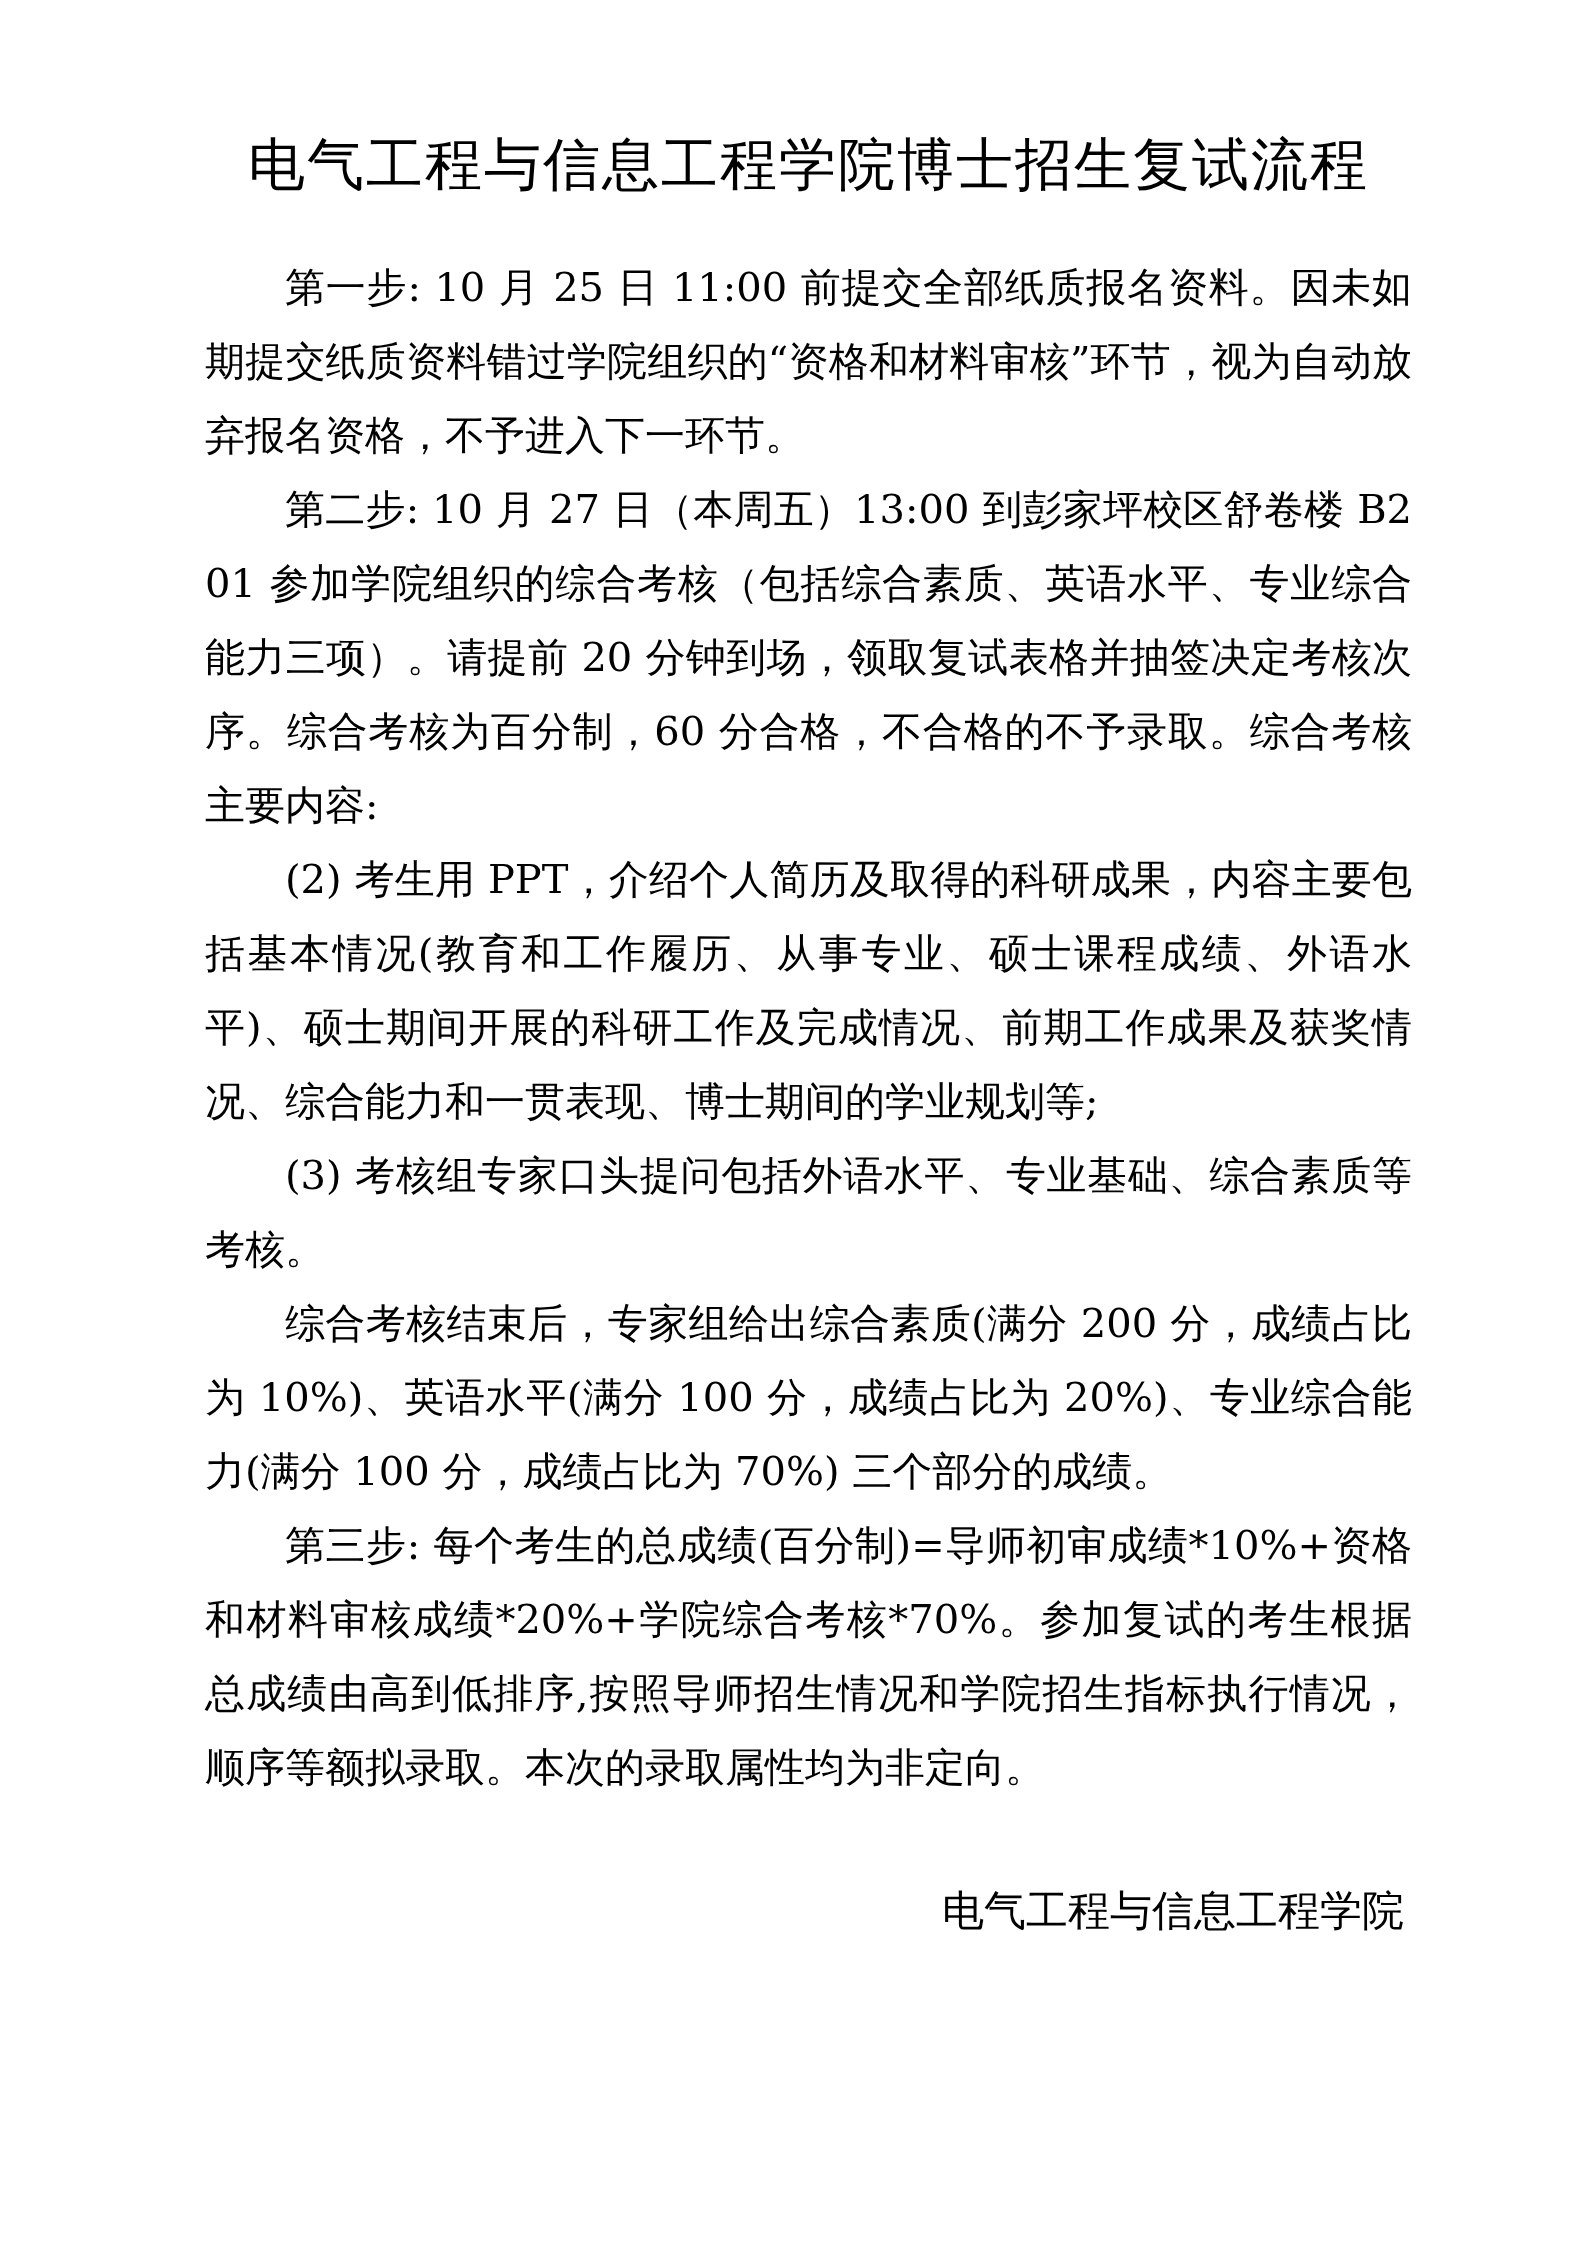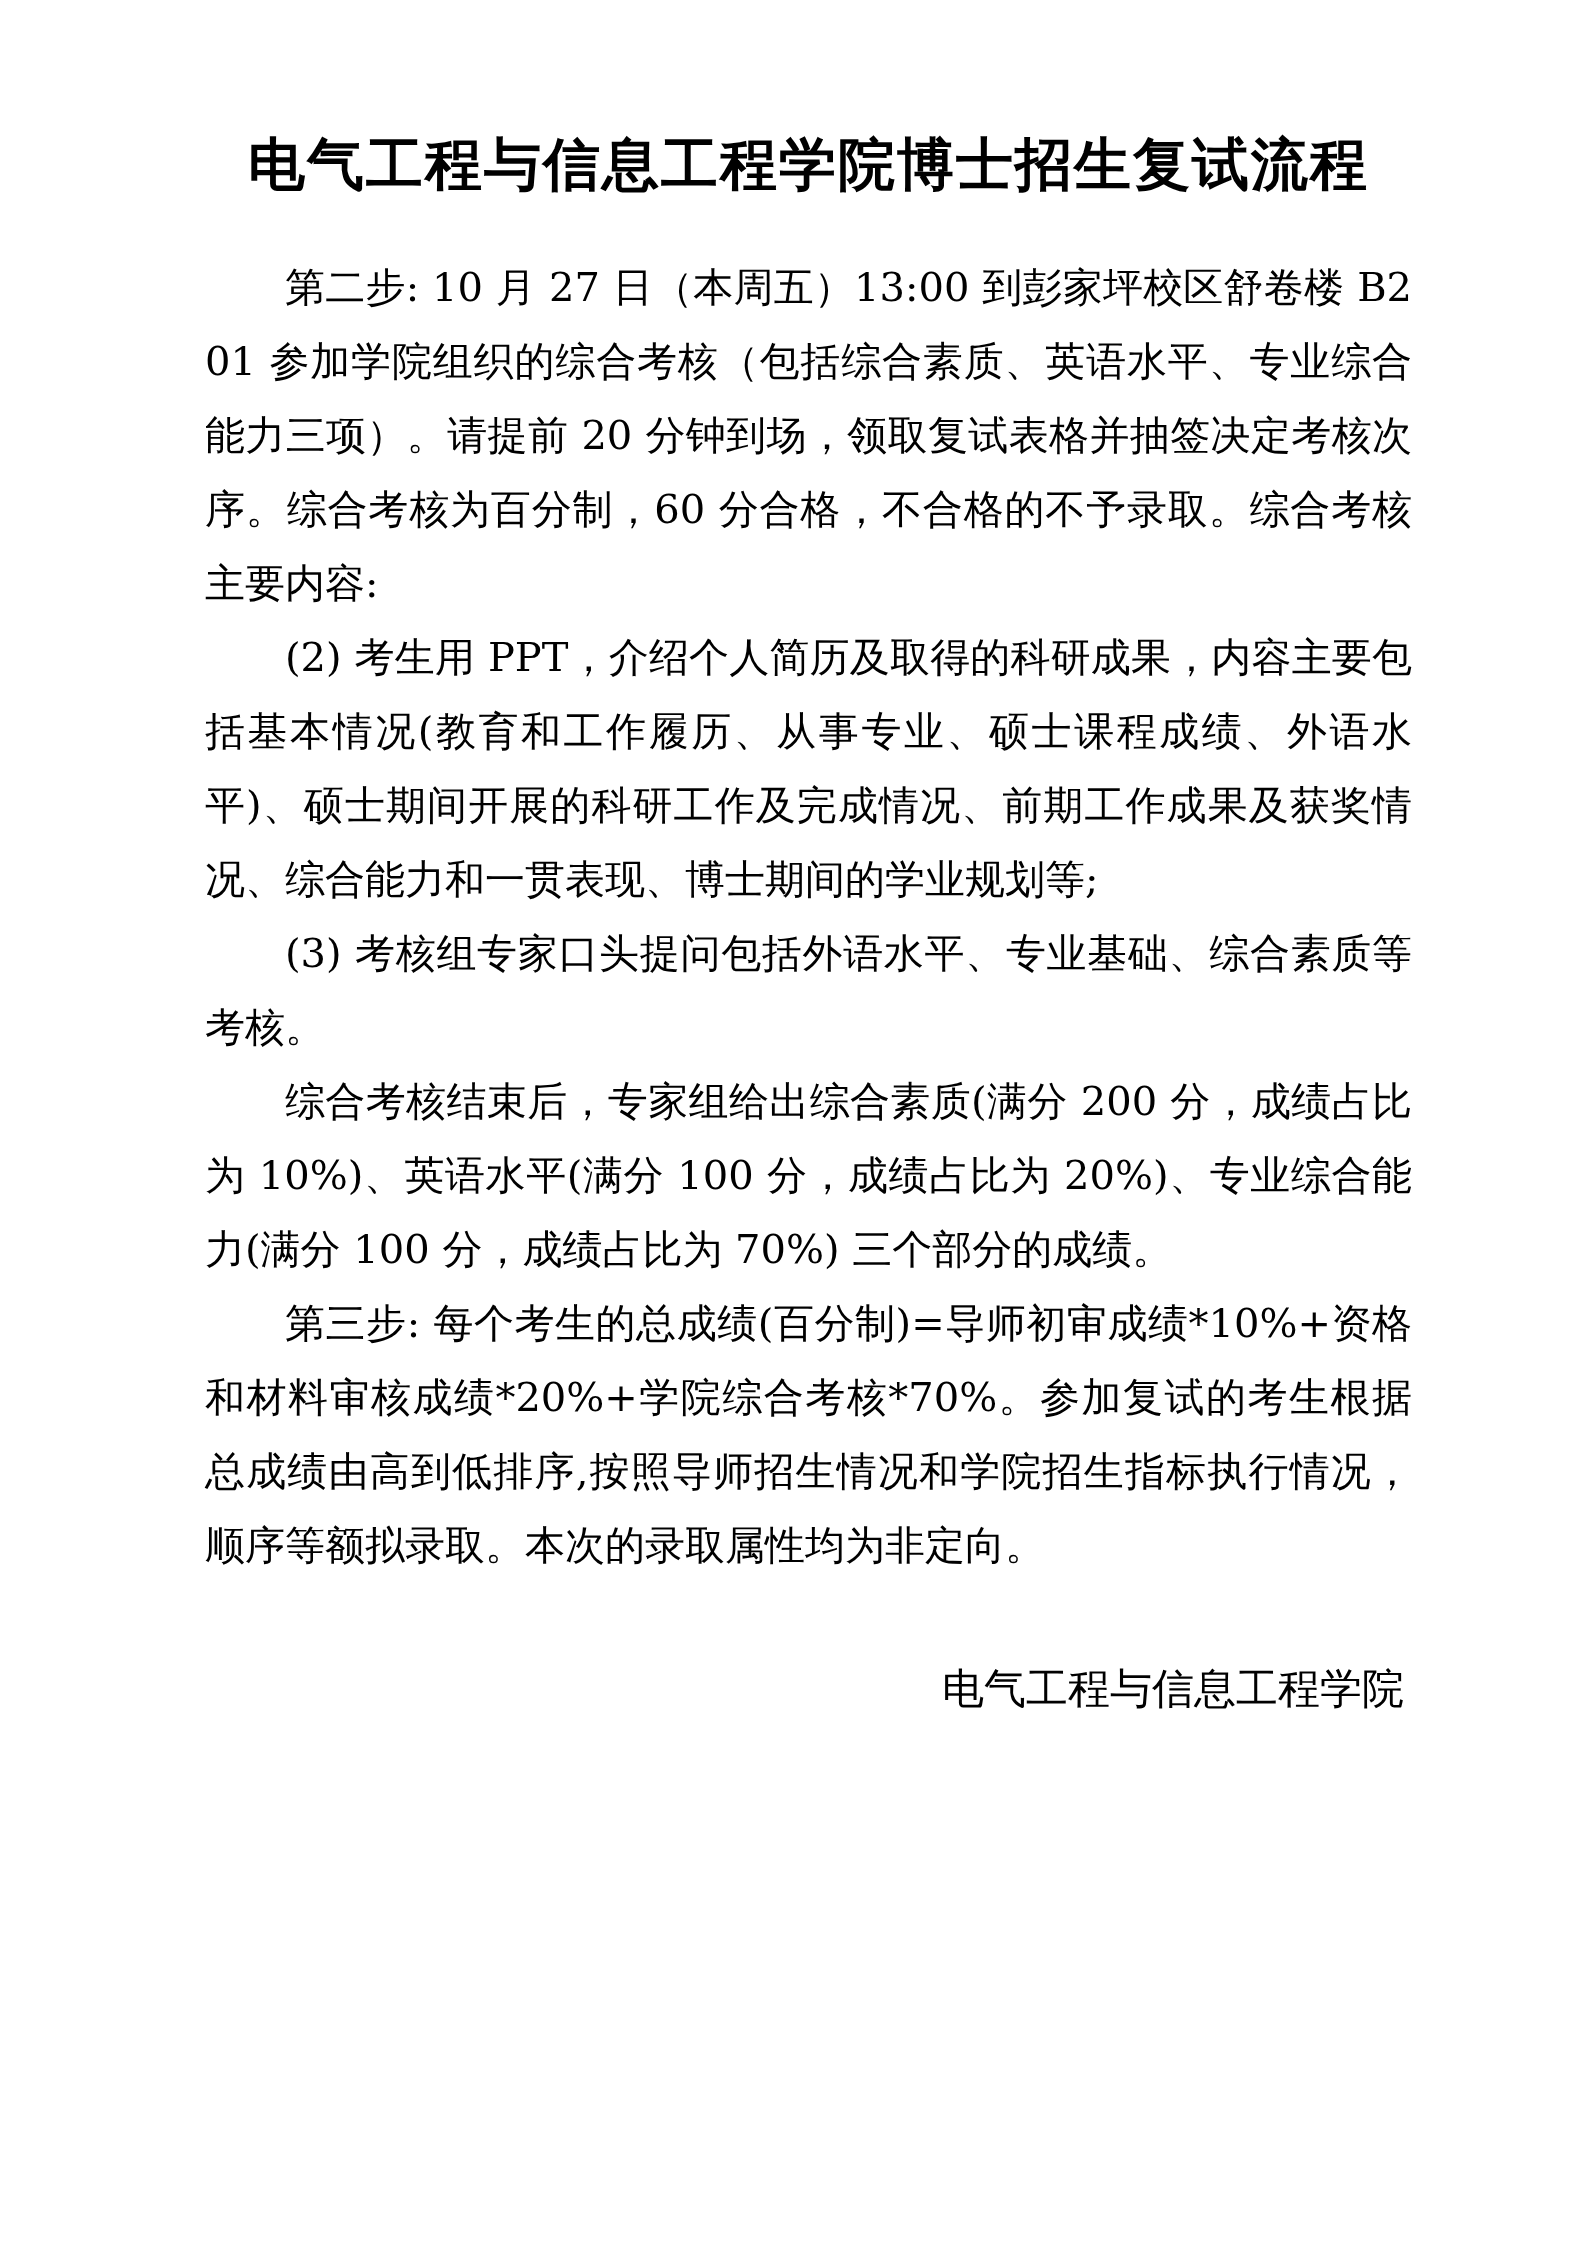--- a/index.html
+++ b/index.html
@@ -14,21 +14,21 @@
     background: #ffffff;
     color: #000000;
     box-sizing: border-box;
     padding: 118px 175px 0 205px;
     overflow: hidden;
     font-family: "DejaVu Serif", "Liberation Serif", serif;
   }
   .doc-title {
     margin: 0;
     font-size: 57px;
-    font-weight: 700;
+    font-weight: 400;
     line-height: 92px;
     text-align: center;
     letter-spacing: 2px;
     white-space: nowrap;
   }
   .doc-body {
     margin-top: 40px;
     font-size: 40px;
     line-height: 74px;
     text-align: justify;
@@ -55,20 +55,21 @@
   }
 </style>
 </head>
 <body>
 
 <div class="page">
 
   <h1 class="doc-title">电气工程与信息工程学院博士招生复试流程</h1>
 
   <div class="doc-body">
+    <p class="para">第一步: 10 月 25 日 11:00 前提交全部纸质报名资料。因未如期提交纸质资料错过学院组织的“资格和材料审核”环节，视为自动放弃报名资格，不予进入下一环节。</p>
     <p class="para">第二步: 10 月 27 日（本周五）13:00 到彭家坪校区舒卷楼 B201 参加学院组织的综合考核（包括综合素质、英语水平、专业综合能力三项）。请提前 20 分钟到场，领取复试表格并抽签决定考核次序。综合考核为百分制，60 分合格，不合格的不予录取。综合考核主要内容:</p>
     <p class="para">(2) 考生用 PPT，介绍个人简历及取得的科研成果，内容主要包括基本情况(教育和工作履历、从事专业、硕士课程成绩、外语水平)、硕士期间开展的科研工作及完成情况、前期工作成果及获奖情况、综合能力和一贯表现、博士期间的学业规划等;</p>
     <p class="para">(3) 考核组专家口头提问包括外语水平、专业基础、综合素质等考核。</p>
     <p class="para">综合考核结束后，专家组给出综合素质(满分 200 分，成绩占比为 10%)、英语水平(满分 100 分，成绩占比为 20%)、专业综合能力(满分 100 分，成绩占比为 70%) 三个部分的成绩。</p>
     <p class="para">第三步: 每个考生的总成绩(百分制)=导师初审成绩*10%+资格和材料审核成绩*20%+学院综合考核*70%。参加复试的考生根据总成绩由高到低排序,按照导师招生情况和学院招生指标执行情况，顺序等额拟录取。本次的录取属性均为非定向。</p>
   </div>
 
   <div class="signature">
     <p class="sig-org">电气工程与信息工程学院</p>
   </div>

